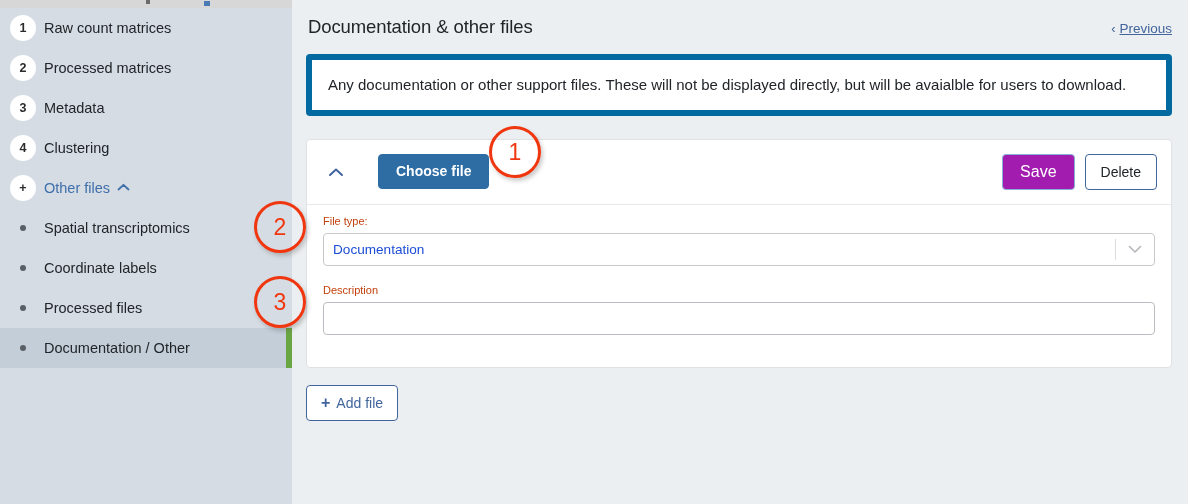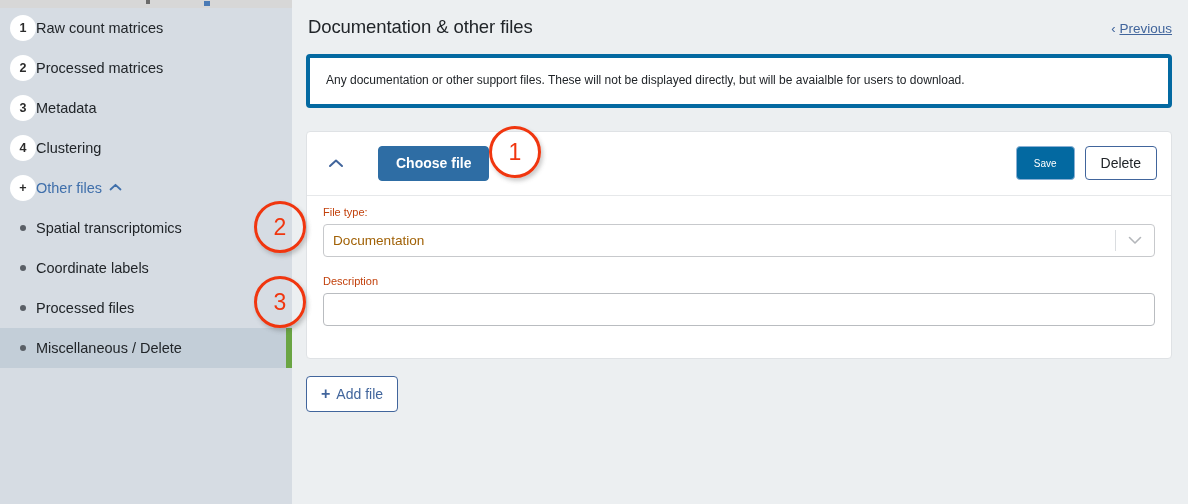--- a/index.html
+++ b/index.html
@@ -97,21 +97,21 @@
     flex: 0 0 26px;
   }
   .dot-badge i {
     display: block;
     width: 6px;
     height: 6px;
     border-radius: 50%;
     background: #5a5f66;
   }
   .nav-label {
-    margin-left: 0;
+    margin-left: 8px;
     font-size: 14.5px;
     color: #212529;
     white-space: nowrap;
   }
   .nav-label.linkish {
     color: #3f6fab;
   }
   .chev-up-small {
     display: inline-block;
     margin-left: 7px;
@@ -153,24 +153,24 @@
     cursor: pointer;
   }
   .prev-link .prev-text {
     text-decoration: underline;
   }
   .prev-chevron { font-size: 13px; line-height: 1; }
 
   .info-card {
     margin-top: 6px;
     background: #ffffff;
-    border: 4px solid #0369a1;
+    border: 6px solid #0369a1;
     border-radius: 4px;
     padding: 15px 16px;
-    font-size: 12px;
+    font-size: 15px;
     color: #212529;
     line-height: 1.3;
   }
 
   .file-card {
     margin-top: 23px;
     background: #ffffff;
     border: 1px solid #dfe2e5;
     border-radius: 4px;
   }
@@ -204,25 +204,25 @@
     cursor: pointer;
     font-family: "Liberation Sans", sans-serif;
     line-height: 1.1;
   }
   .head-right {
     margin-left: auto;
     display: flex;
     gap: 10px;
   }
   .btn-save {
-    background: #0369a1;
+    background: #a21caf;
     color: #ffffff;
     border: 1px solid #8ab0d4;
     border-radius: 4px;
-    font-size: 10px;
+    font-size: 16px;
     padding: 8px 17px;
     cursor: pointer;
     font-family: "Liberation Sans", sans-serif;
   }
   .btn-delete {
     background: #ffffff;
     color: #212529;
     border: 1px solid #41659c;
     border-radius: 4px;
     font-size: 14px;
@@ -247,21 +247,21 @@
     position: relative;
     height: 33px;
     border: 1px solid #c7c9cc;
     border-radius: 4px;
     background: #ffffff;
     display: flex;
     align-items: center;
   }
   .select-value {
     font-size: 13.6px;
-    color: #a16207;
+    color: #1d4ed8;
     padding-left: 9px;
   }
   .select-divider {
     position: absolute;
     right: 38px;
     top: 5px;
     bottom: 5px;
     width: 1px;
     background: #dadde0;
   }
@@ -380,21 +380,21 @@
         <li class="nav-row">
           <span class="dot-badge">
             <i></i>
           </span>
           <span class="nav-label">Processed files</span>
         </li>
         <li class="nav-row active">
           <span class="dot-badge">
             <i></i>
           </span>
-          <span class="nav-label">Miscellaneous / Delete</span>
+          <span class="nav-label">Documentation / Other</span>
           <span class="green-bar"></span>
         </li>
       </ul>
   </nav>
 
   <section id="main">
 
     <div class="page-head">
       <h1 class="page-title">Documentation &amp; other files</h1>
       <a class="prev-link">

